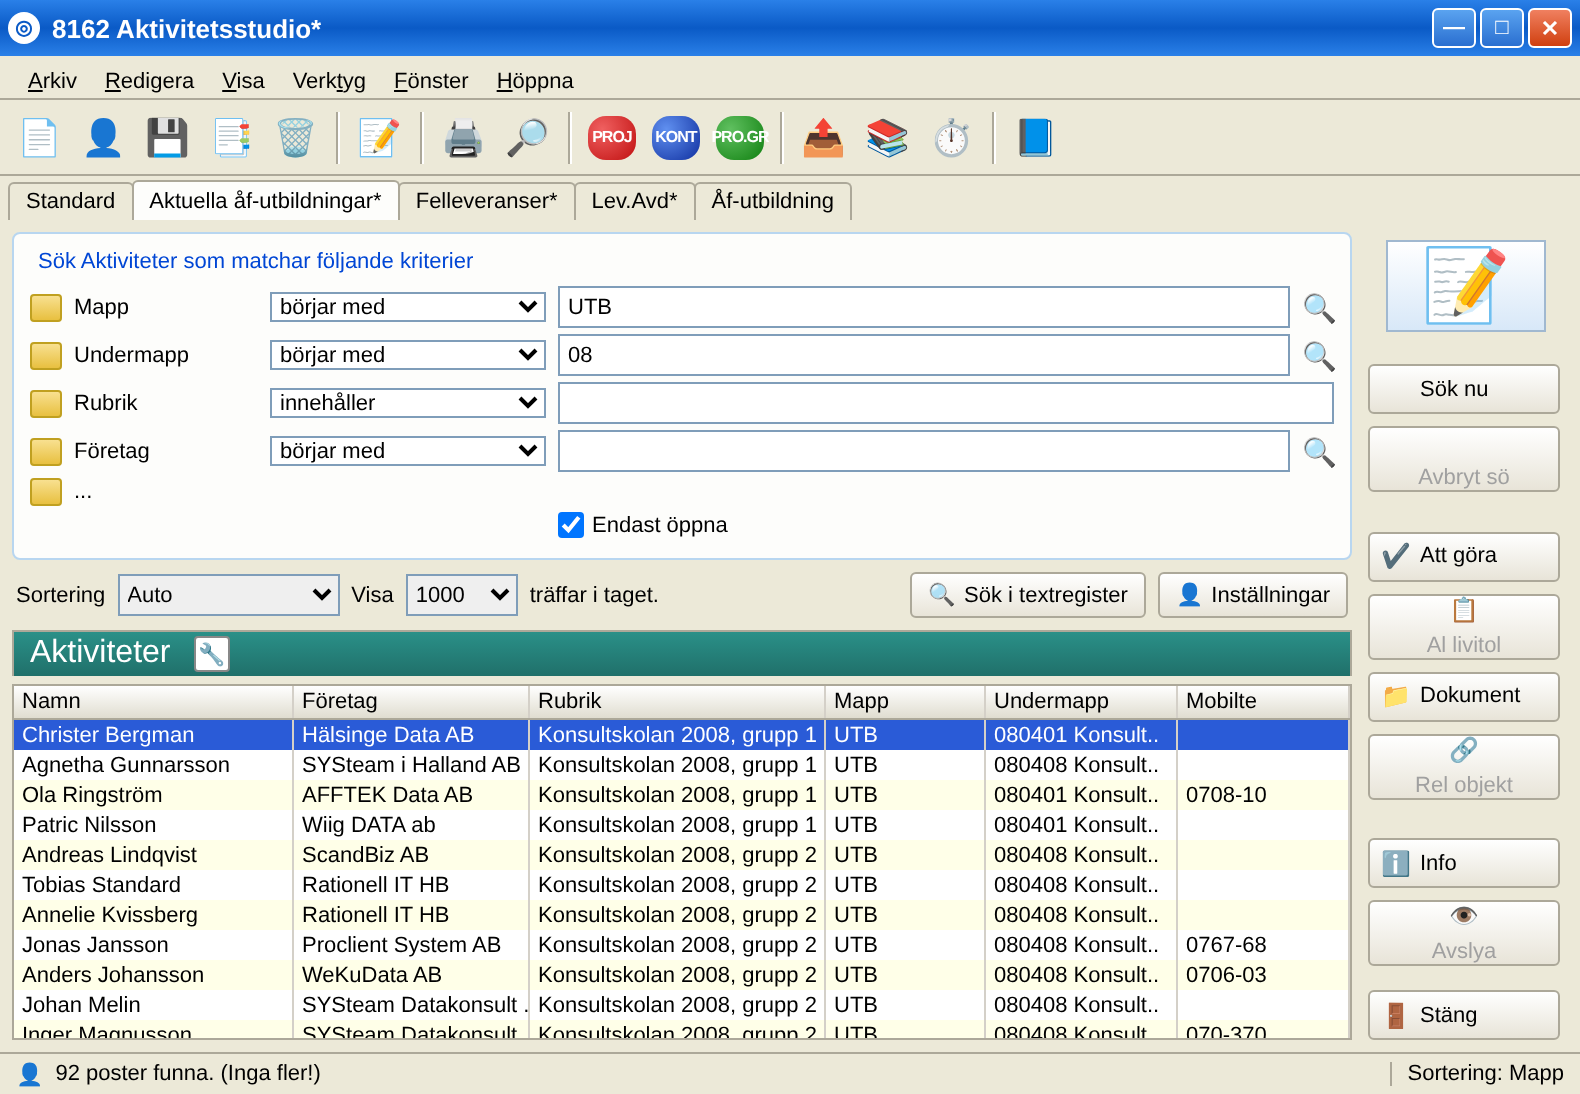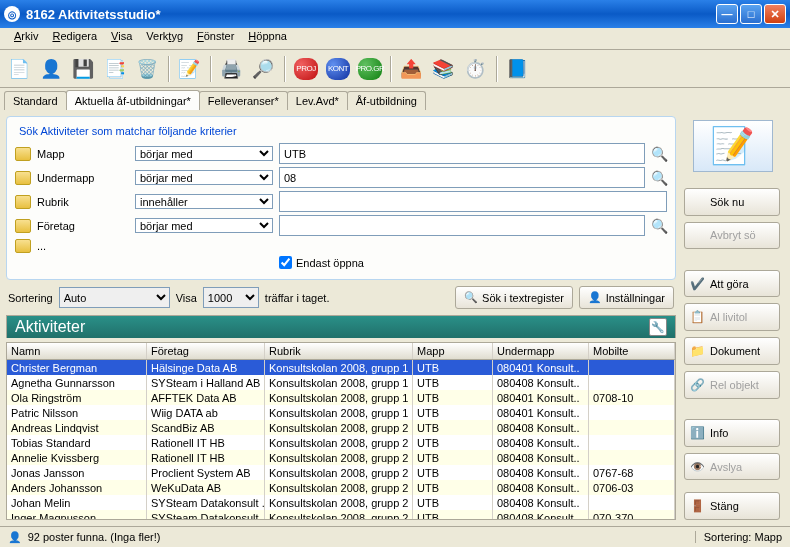--- a/index.html
+++ b/index.html
@@ -8,29 +8,29 @@
   
   .titlebar { height: 28px; background: linear-gradient(to bottom, #2a80e8, #0a5ac6 50%, #2a80e8); display: flex; align-items: center; padding: 0 4px; color: #fff; font-weight: bold; }
   .titlebar .app-icon { width: 16px; height: 16px; background: #fff; border-radius: 50%; margin-right: 6px; display: flex; align-items: center; justify-content: center; color: #0a5ac6; font-size: 10px;}
   .titlebar .title { flex: 1; font-size: 13px; }
   .titlebar .winbtns { display: flex; gap: 2px; }
   .titlebar .winbtn { width: 22px; height: 20px; border: 1px solid #fff; border-radius: 3px; display: flex; align-items: center; justify-content: center; color: #fff; font-size: 11px; cursor: pointer; }
   .titlebar .winbtn.min, .titlebar .winbtn.max { background: linear-gradient(#5aa3f0,#2a6fd0); }
   .titlebar .winbtn.close { background: linear-gradient(#f08060,#d04010); }
   
   
-  .menubar { height: 22px; background: #ece9d8; border-bottom: 1px solid #aca899; display: flex; align-items: flex-start; padding: 0 8px; gap: 2px; }
+  .menubar { height: 22px; background: #ece9d8; border-bottom: 1px solid #aca899; display: flex; align-items: flex-end; padding: 0 8px; gap: 2px; }
   .menubar .menuitem { padding: 2px 6px; cursor: pointer; }
   .menubar .menuitem .ul { text-decoration: underline; }
   
   
   .toolbar { height: 38px; background: #ece9d8; border-bottom: 1px solid #aca899; display: flex; align-items: center; padding: 0 8px; gap: 8px; }
   .toolbar .tbtn { width: 24px; height: 24px; display: flex; align-items: center; justify-content: center; cursor: pointer; font-size: 18px; }
   .toolbar .sep { width: 2px; height: 26px; border-left: 1px solid #aca899; border-right: 1px solid #fff; }
-  .badge { width: 24px; height: 22px; border-radius: 9px; color: #fff; font-size: 8px; font-weight: normal; display: flex; align-items: center; justify-content: center; letter-spacing: -0.5px; }
+  .badge { width: 24px; height: 22px; border-radius: 9px; color: #fff; font-size: 8px; font-weight: bold; display: flex; align-items: center; justify-content: center; letter-spacing: -0.5px; }
   .badge.red { background: radial-gradient(circle at 30% 30%, #f06060, #c01010); }
   .badge.blue { background: radial-gradient(circle at 30% 30%, #6090f0, #1030a0); }
   .badge.green { background: radial-gradient(circle at 30% 30%, #60c060, #108010); }
   
   
   .tabs { height: 22px; display: flex; align-items: flex-end; padding: 0 4px; background: #ece9d8; }
   .tab { padding: 3px 8px; border: 1px solid #aca899; border-bottom: none; background: #ece9d8; cursor: pointer; border-radius: 3px 3px 0 0; margin-right: -1px; font-size: 11px; position: relative; }
   .tab.active { background: #fdfdfb; z-index: 2; padding-top: 4px; }
   
   
@@ -48,40 +48,40 @@
   .search-row input[type=text] { flex: 1; height: 21px; border: 1px solid #7f9db9; padding: 0 4px; font-size: 11px; }
   .search-row .mag { width: 16px; height: 16px; color: #3a6ea5; font-size: 14px; cursor: pointer; }
   .checkbox-row { display: flex; align-items: center; gap: 4px; margin-left: 264px; margin-top: 2px; }
   
   .sort-row { display: flex; align-items: center; gap: 6px; padding: 2px 2px; }
   .sort-row select { height: 21px; border: 1px solid #7f9db9; font-size: 11px; }
   .sort-row .btn { height: 23px; padding: 0 8px; border: 1px solid #aca899; background: linear-gradient(#fff,#e8e4d8); border-radius: 3px; display: flex; align-items: center; gap: 4px; cursor: pointer; font-size: 11px; }
   .sort-row .spacer { flex: 1; }
   
   
-  .grid-title { background: linear-gradient(#2a9088, #20706a); color: #fff; font-size: 16px; padding: 2px 8px; display:flex; align-items:center; justify-content: space-between; border: 1px solid #aca899; border-bottom: none; gap: 12px;}
+  .grid-title { background: linear-gradient(#2a9088, #20706a); color: #fff; font-size: 16px; padding: 2px 8px; display:flex; align-items:center; justify-content: flex-start; border: 1px solid #aca899; border-bottom: none; gap: 12px;}
   .grid-title .cornerbtn { width:18px; height:18px; background:#fff; border:1px solid #888; border-radius:2px; display:flex;align-items:center;justify-content:center;font-size:11px;cursor:pointer;}
   .grid { flex: 1; border: 1px solid #aca899; background: #fff; overflow: hidden; display: flex; flex-direction: column; }
   .grid-head { display: flex; background: linear-gradient(#fff,#e0ddd0); border-bottom: 1px solid #aca899; }
   .grid-head .col, .grid-row .col { padding: 2px 4px; border-right: 1px solid #d4d0c8; overflow: hidden; white-space: nowrap; }
   .grid-head .col { font-weight: normal; cursor: pointer; }
   .grid-body { flex: 1; overflow-y: auto; overflow-x: hidden; position: relative; }
   .grid-row { display: flex; height: 15px; font-size: 11px; cursor: pointer; }
   .grid-row.even { background: #ffffe8; }
   .grid-row.sel { background: #2a5bd7; color: #fff; }
   .grid ::-webkit-scrollbar { width: 16px; }
   .grid ::-webkit-scrollbar-track { background: #ece9d8; border-left:1px solid #aca899;}
   .grid ::-webkit-scrollbar-thumb { background: linear-gradient(#dadada,#c0c0c0); border:1px solid #888; border-radius:2px;}
   
   .c1 { width: 140px; } .c2 { width: 118px; } .c3 { width: 148px; } .c4 { width: 80px; } .c5 { width: 96px; } .c6 { flex: 1; }
   
   
   .right .bigicon { width: 80px; height: 72px; margin: 4px auto 10px auto; background: linear-gradient(#fff,#d8e8f8); border: 1px solid #a0b8d0; display:flex; align-items:center; justify-content:center; font-size: 36px; }
   .sidebtn { width: 96px; height: 38px; border: 1px solid #aca899; background: linear-gradient(#fff,#e8e4d8); border-radius: 3px; display: flex; align-items: center; gap: 5px; padding: 0 6px; cursor: pointer; font-size: 11px; }
-  .sidebtn.disabled { color: #a0a0a0; cursor: default; }
+  .sidebtn.disabled { color: #a0a0a0; cursor: default; flex-direction: column; }
   .sidebtn .ic { width: 14px; height: 14px; display:flex;align-items:center;justify-content:center;font-size:12px; }
   .right .gap { flex: 1; }
   
   
   .statusbar { height: 21px; background: #ece9d8; border-top: 1px solid #aca899; display: flex; align-items: center; padding: 0 8px; font-size: 11px; gap: 6px; }
   .statusbar .spacer { flex: 1; }
   .statusbar .panel { border-left: 1px solid #aca899; padding-left: 8px; }
 </style>
 </head>
 <body>

